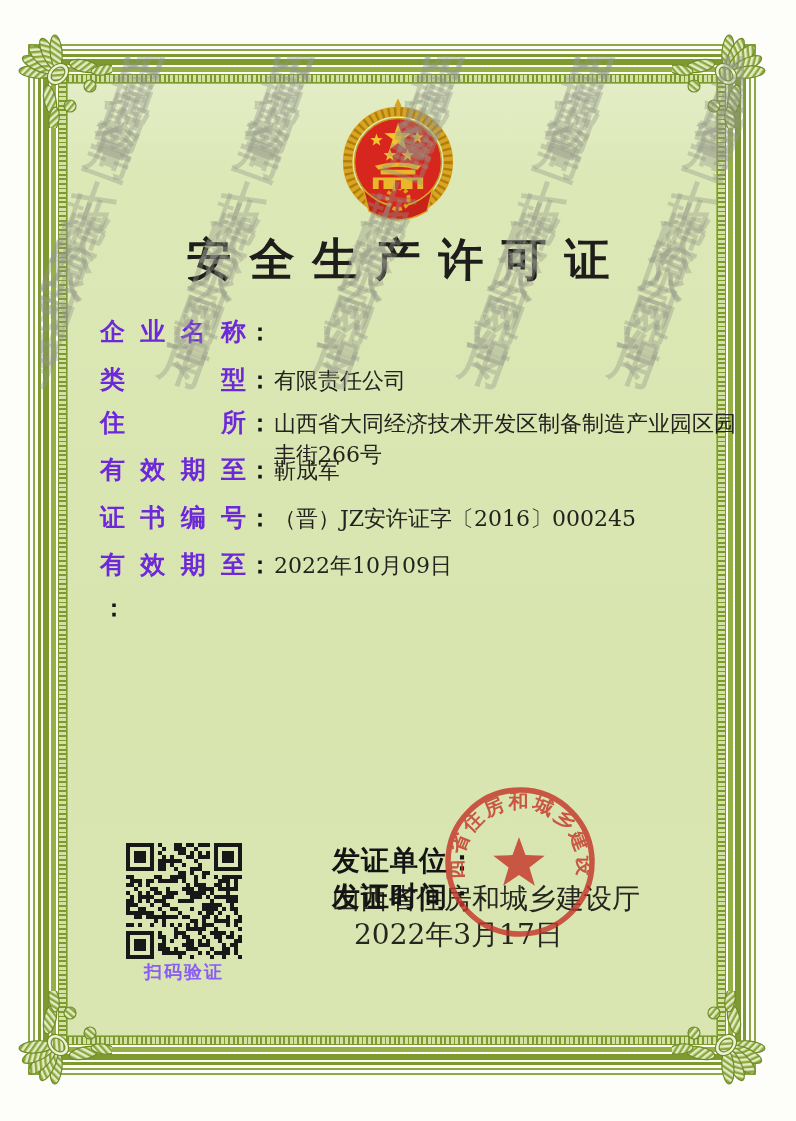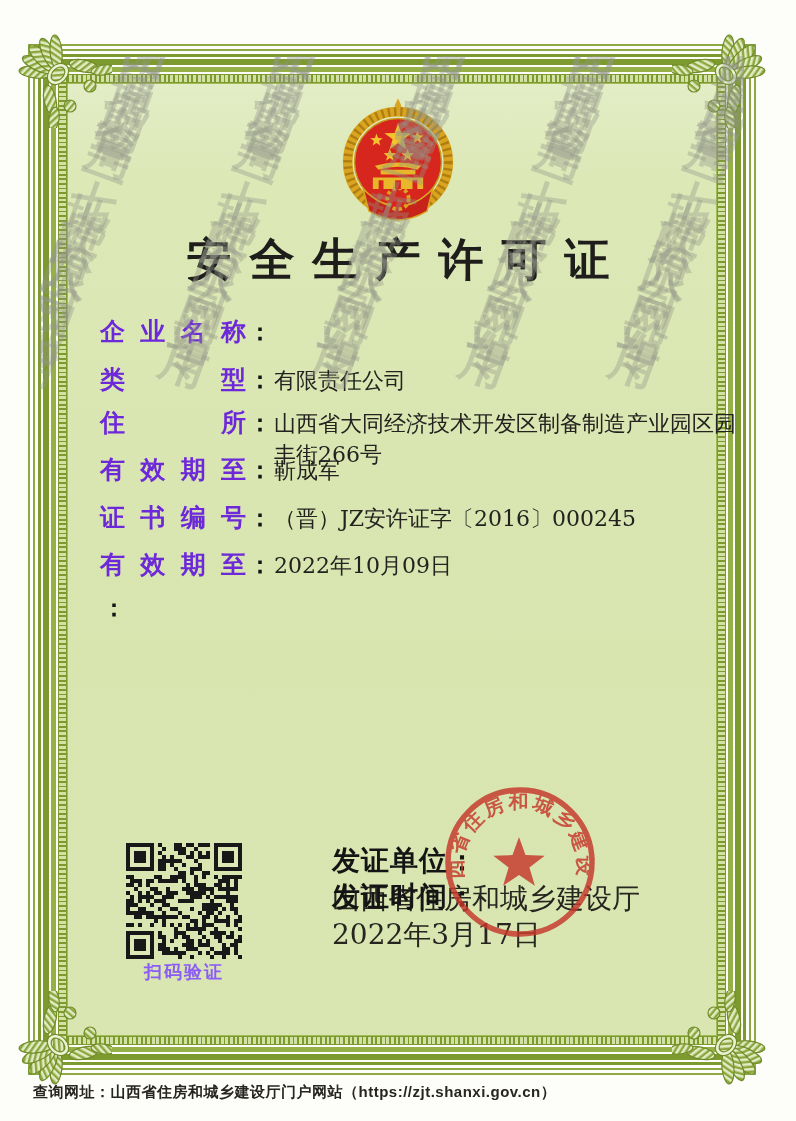--- a/index.html
+++ b/index.html
@@ -61,21 +61,21 @@
     max-width:462px; color:#23221f; }
   .r1{top:317px}.r2{top:365px}.r3{top:408px}.r4{top:455px}.r5{top:503px}.r6{top:550px}.r7{top:593px}
 
   .qr { position:absolute; left:126px; top:843px; width:116px; height:116px; }
   .qr-caption { position:absolute; left:118px; top:960px; width:132px; text-align:center;
     font-size:18px; letter-spacing:2px; font-weight:700; color:#8b5cf6; }
 
   .issue-row { position:absolute; left:332px; display:flex; font-size:28px;flex-direction:column; }
   .ilabel { font-weight:700; color:#141414; letter-spacing:1px; }
   .ivalue { font-family:"DejaVu Serif", serif; color:#26251f; }
-  .ir1 { top:842px; } .ir2 { top:878px; } .ir2 .ivalue { }
+  .ir1 { top:842px; } .ir2 { top:878px; } .ir2 .ivalue { margin-left:22px; }
 
   .seal { position:absolute; left:440px; top:780px; width:160px; height:160px; z-index:7; }
 
   .footer { position:absolute; left:33px; top:1083px; font-size:15px; font-weight:700;
     color:#26251f; letter-spacing:0.5px; }
 </style>
 </head>
 <body>
 
 <div class="page">
@@ -547,14 +547,13 @@
 
   <div class="wm-layer">
     <div class="wm-col" style="left:-50px">山西省地质勘查局二一七地质队有限公司网站专用</div>
     <div class="wm-col" style="left:100px">山西省地质勘查局二一七地质队有限公司网站专用</div>
     <div class="wm-col" style="left:250px">山西省地质勘查局二一七地质队有限公司网站专用</div>
     <div class="wm-col" style="left:400px">山西省地质勘查局二一七地质队有限公司网站专用</div>
     <div class="wm-col" style="left:550px">山西省地质勘查局二一七地质队有限公司网站专用</div>
     <div class="wm-col" style="left:700px">山西省地质勘查局二一七地质队有限公司网站专用</div>
   </div>
 
-  <div class="footer">查询网址：山西省住房和城乡建设厅门户网站（https://zjt.shanxi.gov.cn）</div>
 </div>
 
 </body></html>

